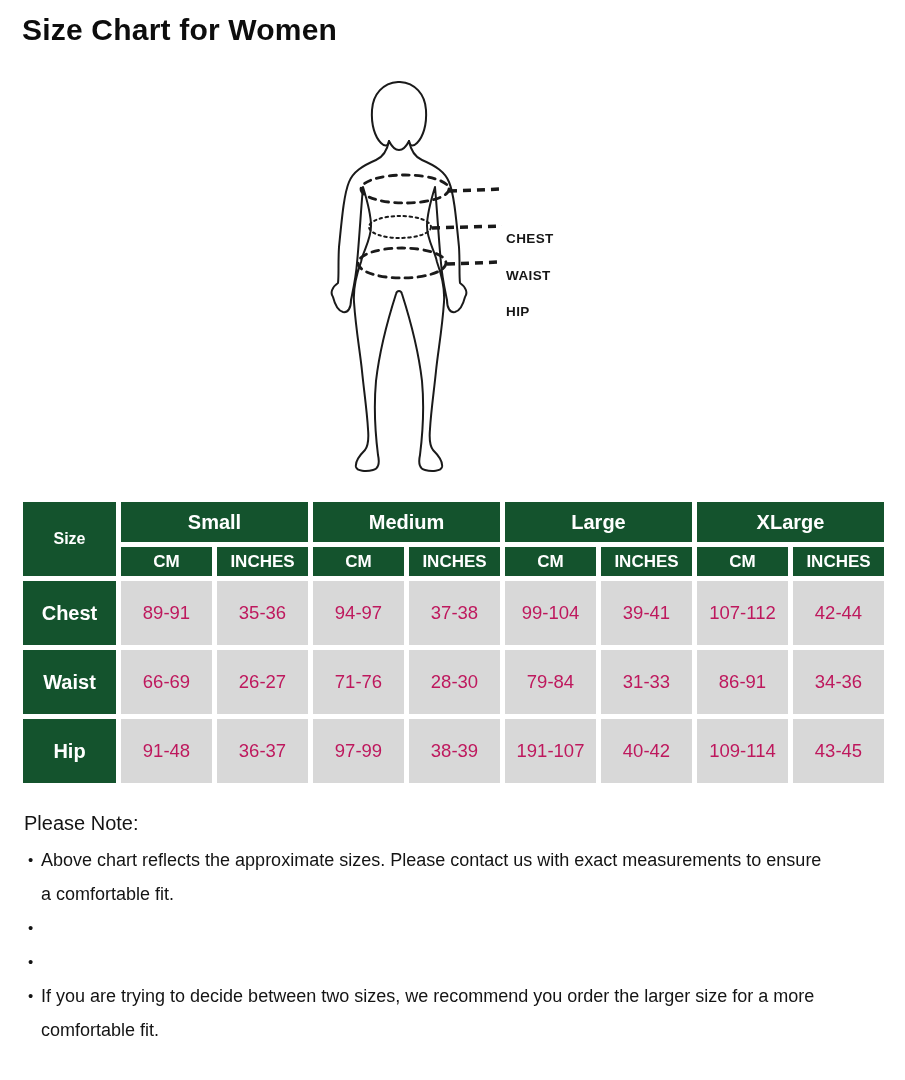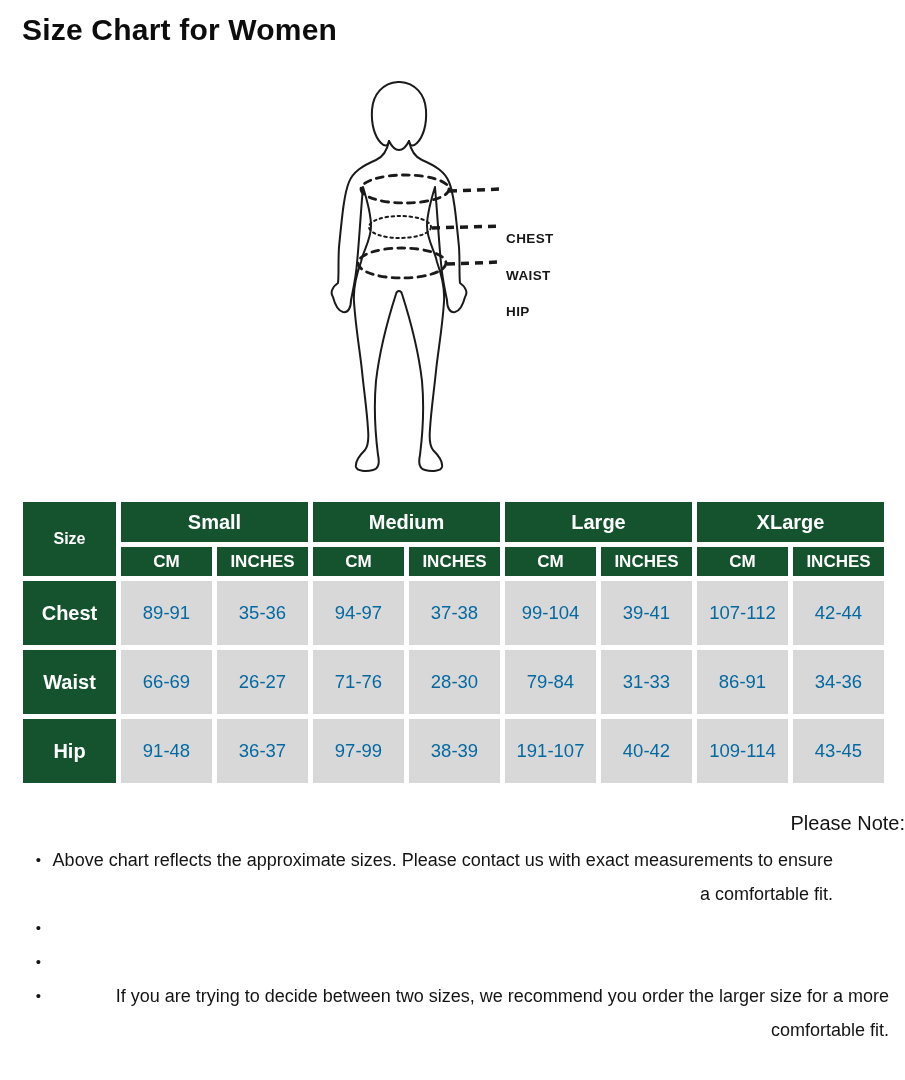--- a/index.html
+++ b/index.html
@@ -61,27 +61,27 @@
     background: #14532d;
     color: #ffffff;
     font-weight: bold;
   }
   th.corner { font-size: 16px; }
   th.group  { font-size: 20px; height: 40px; }
   th.unit   { font-size: 17px; height: 29px; }
   th.rowlbl { font-size: 20px; }
   td.val {
     background: #d8d8d8;
-    color: #0369a1;
+    color: #be185d;
     font-size: 18.5px;
     height: 64px;
   }
 
   
-  .notes { margin: 22px 0 0 0; text-align: right; }
+  .notes { margin: 22px 0 0 0; }
   .notes-heading {
     font-size: 20px;
     line-height: 26px;
     padding-left: 24px;
     color: #141414;
   }
   ul.note-list { list-style: none; margin-top: 7px; }
   ul.note-list li {
     display: flex;
     padding-left: 28px;

